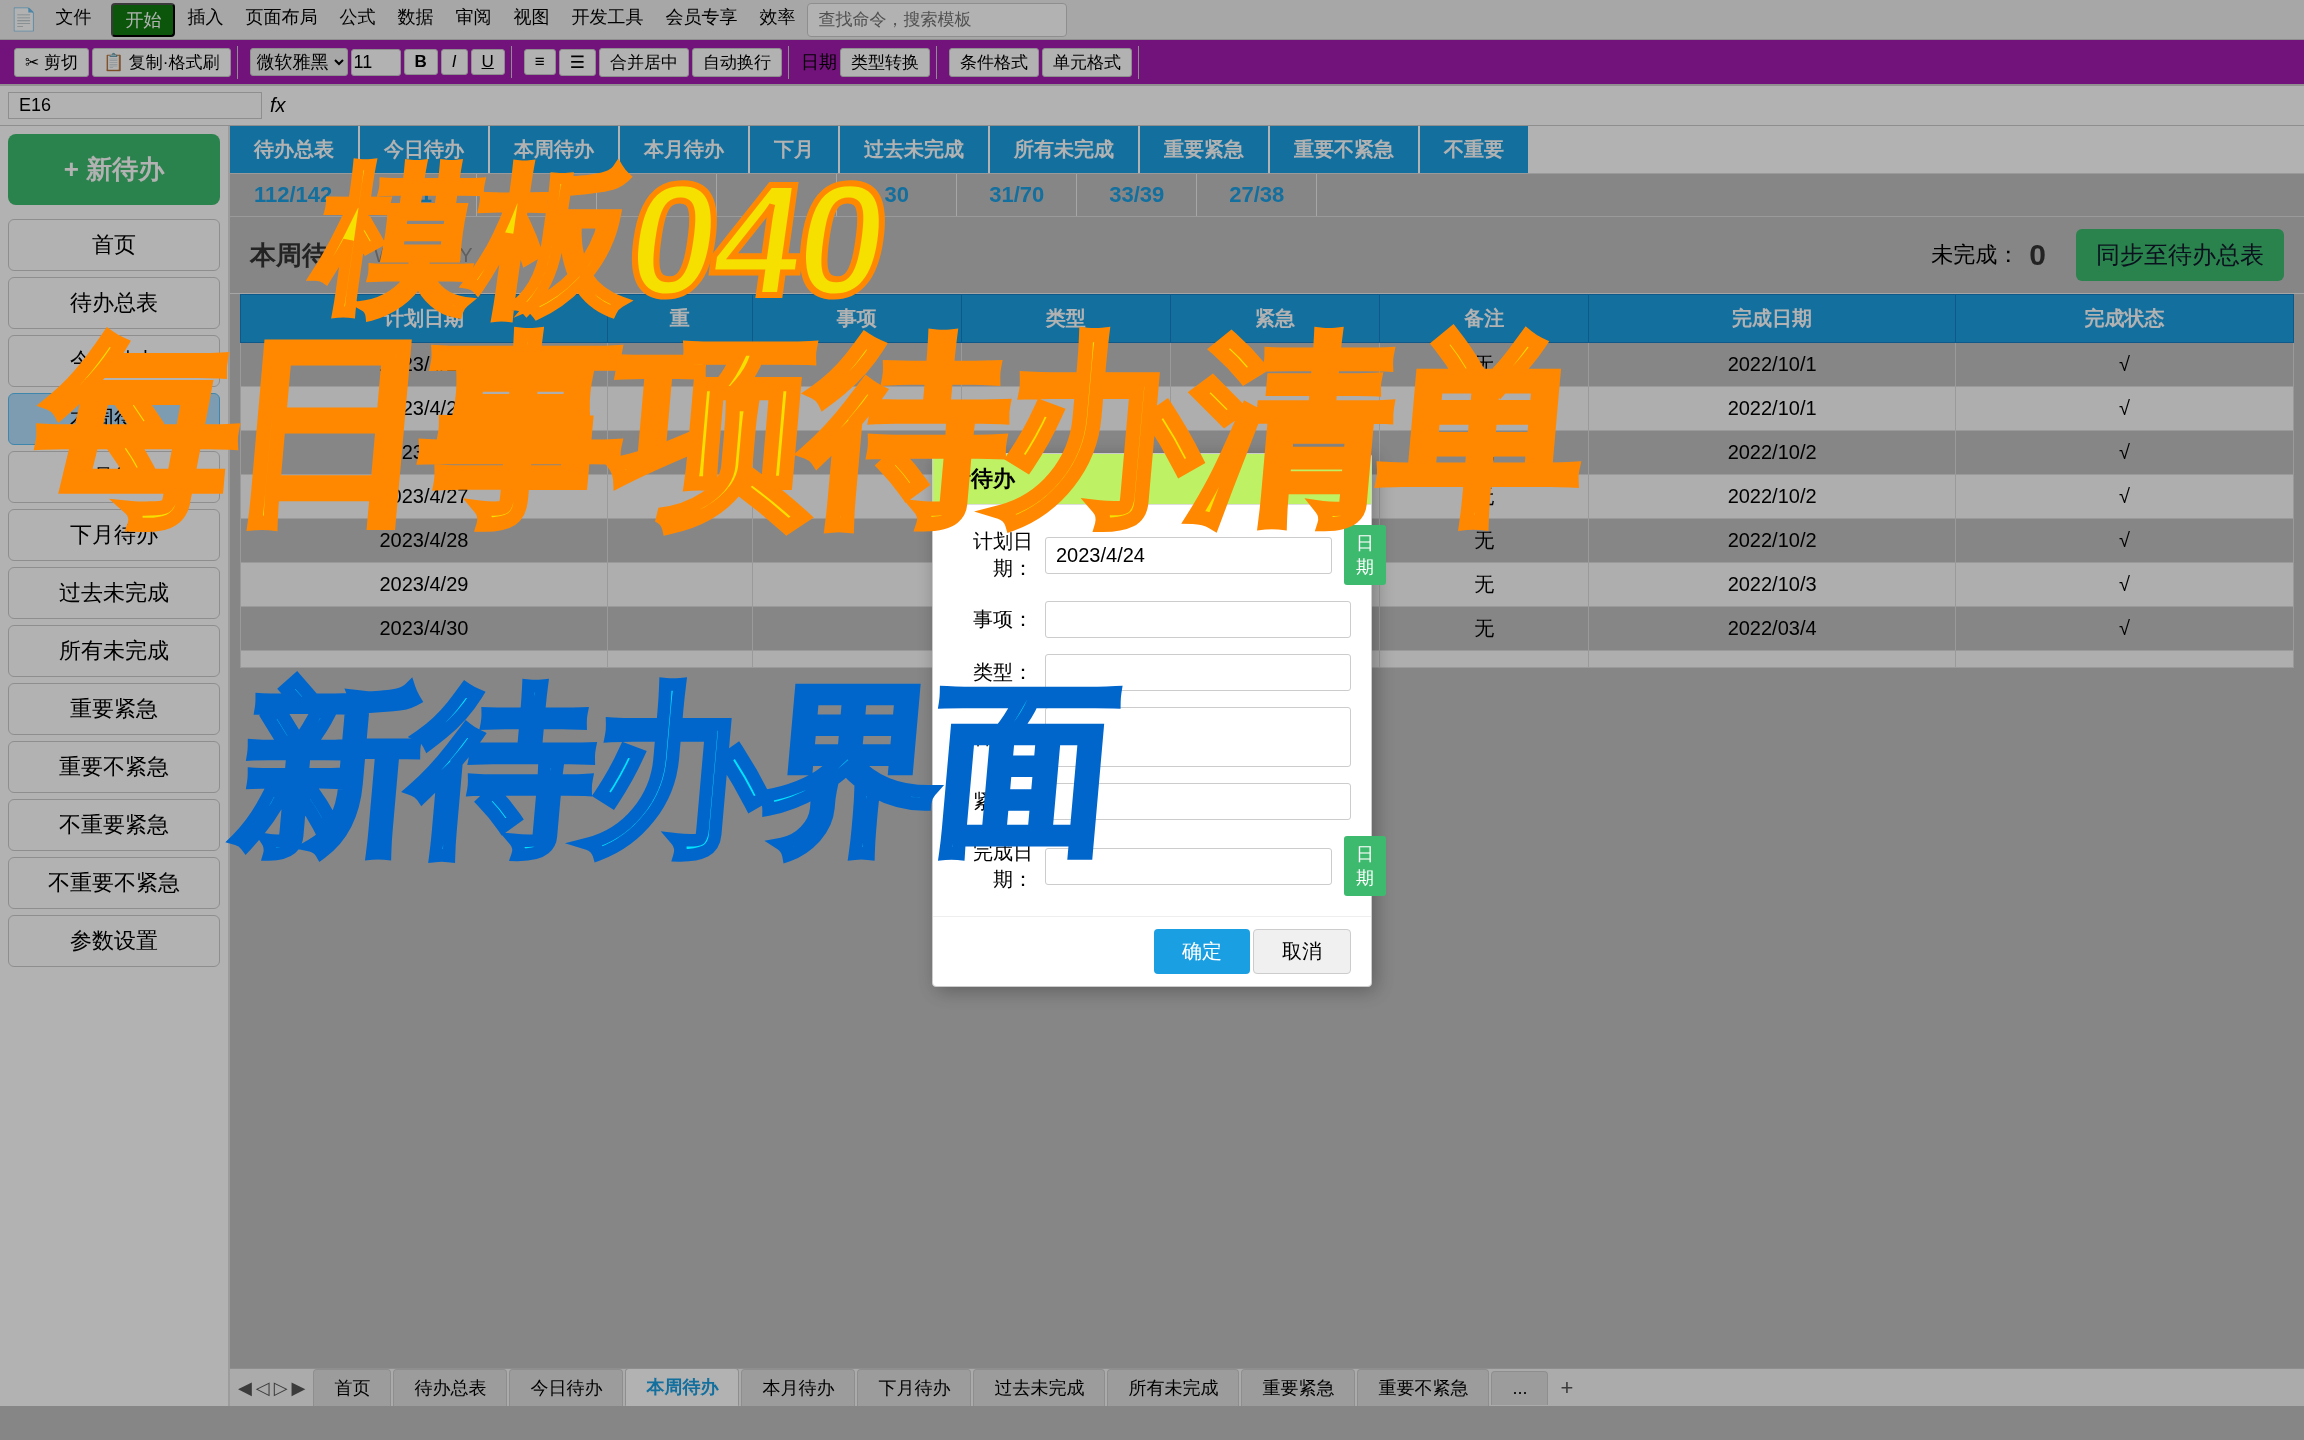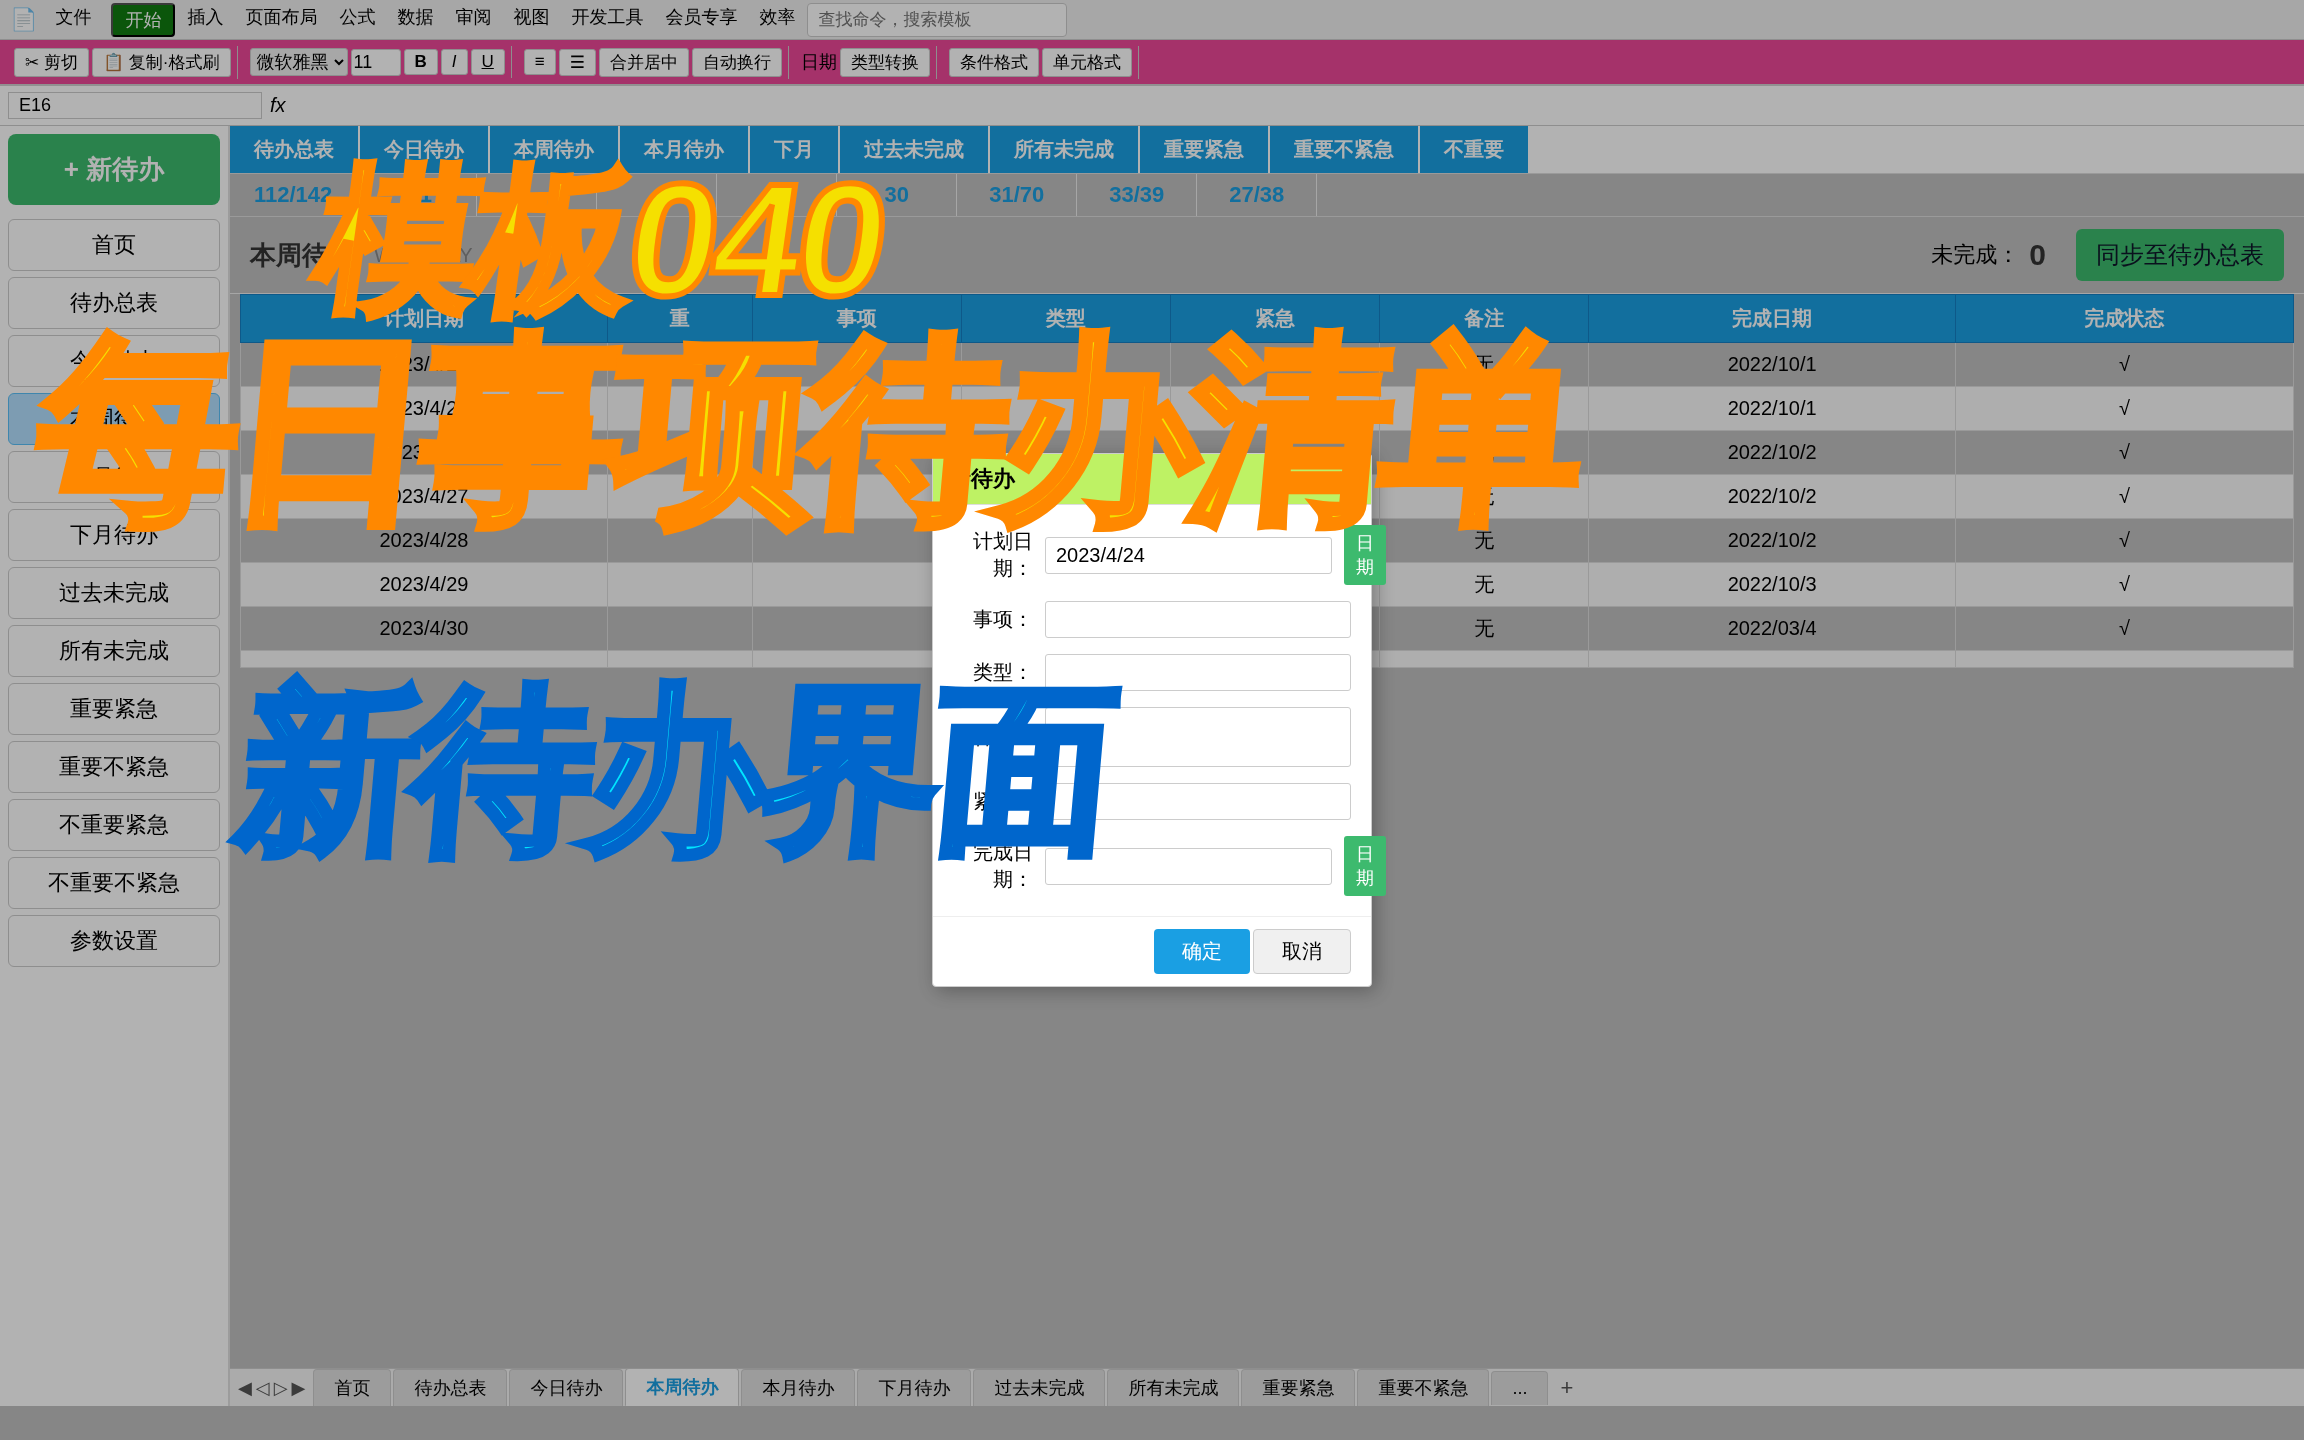--- a/index.html
+++ b/index.html
@@ -5,21 +5,21 @@
     * { box-sizing: border-box; margin: 0; padding: 0; }
     body { font-family: 'Microsoft YaHei', SimHei, Arial, sans-serif; background: #c0c0c0; width: 2304px; height: 1440px; overflow: hidden; font-size: 22px; }
 
     
     .title-bar { background: #f0f0f0; height: 40px; display: flex; align-items: center; padding: 0 10px; border-bottom: 1px solid #ccc; font-size: 18px; gap: 8px; }
     .title-bar-menu { display: flex; gap: 2px; }
     .title-bar-menu span { padding: 2px 10px; font-size: 18px; cursor: pointer; }
     .title-start-btn { background: #107c10; color: white; padding: 3px 12px; border-radius: 4px; font-size: 18px; margin-left: 8px; }
 
     
-    .ribbon { background: #ec4899; border-bottom: 2px solid #d0d0d0; padding: 4px 8px; }
+    .ribbon { background: #a21caf; border-bottom: 2px solid #d0d0d0; padding: 4px 8px; }
     .ribbon-row1 { display: flex; align-items: center; gap: 6px; min-height: 36px; flex-wrap: wrap; }
     .ribbon-group { display: flex; align-items: center; gap: 3px; padding: 2px 6px; border-right: 1px solid #ccc; }
     .ribbon-btn { background: #fff; border: 1px solid #ccc; border-radius: 3px; padding: 2px 10px; font-size: 17px; cursor: pointer; white-space: nowrap; }
 
     
     .formula-bar { background: #fff; border-bottom: 1px solid #ccc; display: flex; align-items: center; height: 40px; padding: 0 8px; gap: 8px; }
     .cell-ref { border: 1px solid #ccc; padding: 2px 10px; font-size: 18px; min-width: 80px; }
     .fx-label { font-style: italic; font-size: 20px; }
     .formula-input { flex: 1; border: none; outline: none; font-size: 18px; padding: 2px 6px; }
     

